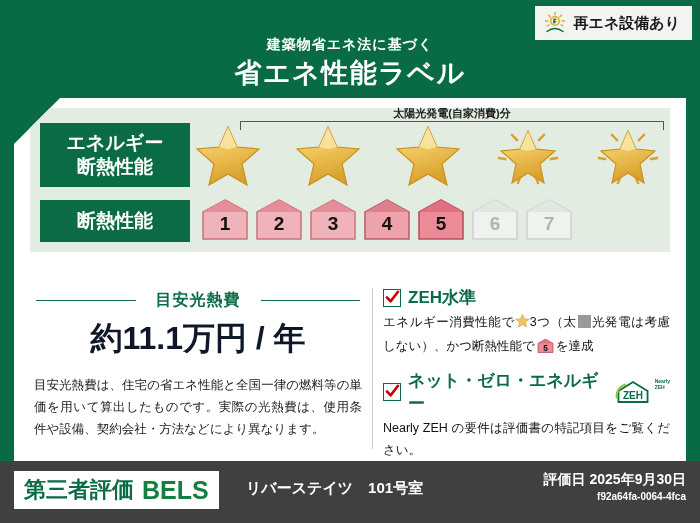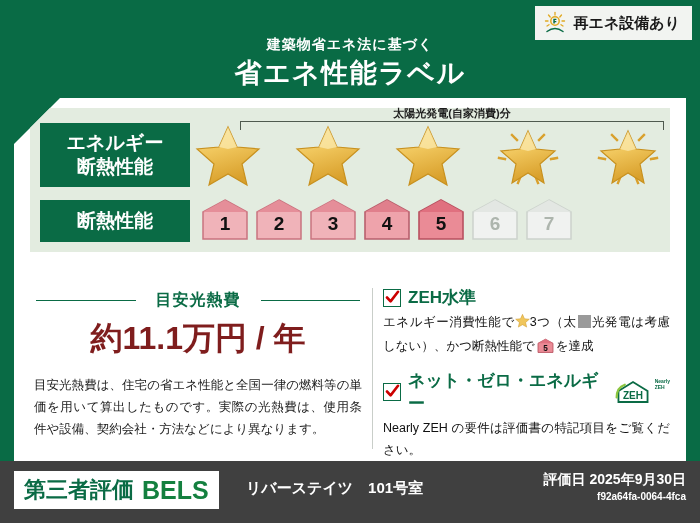--- a/index.html
+++ b/index.html
@@ -103,21 +103,21 @@
   .divider{width:1px;background:#c9cec9;margin:4px 10px 4px 6px;flex:0 0 1px;}
   .colR{flex:1;position:relative;padding-top:2px;}
 
   .cost-head{
     display:flex;align-items:center;gap:20px;
     margin:6px 6px 0 6px;
   }
   .cost-head .ln{flex:1;height:1px;background:#0a6b45;}
   .cost-head .tx{font-size:16px;font-weight:bold;color:#0a6b45;letter-spacing:1px;}
   .cost-val{
-    text-align:center;color:#7f1d1d;
+    text-align:center;color:#0f172a;
     font-size:32px;font-weight:bold;
     margin-top:6px;letter-spacing:0px;
   }
   .cost-note{
     margin:14px 4px 0 4px;
     font-size:12.5px;line-height:1.75;color:#1a1a1a;
     text-align:justify;
   }
 
   .zeh-item{margin-bottom:2px;}

